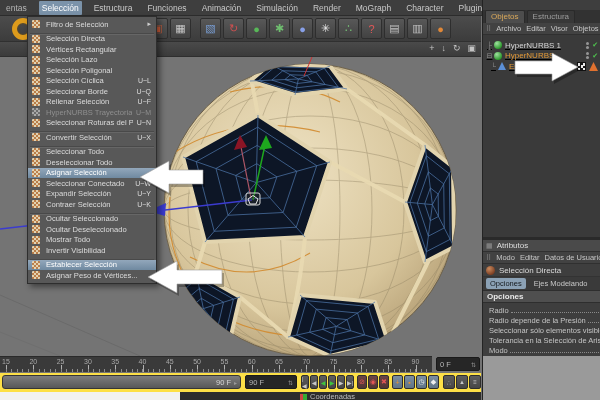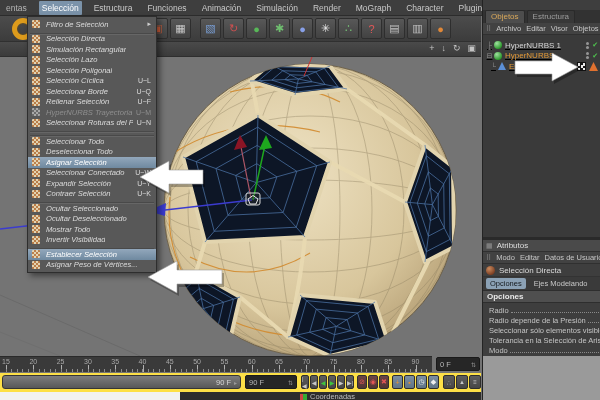--- a/index.html
+++ b/index.html
@@ -31,21 +31,21 @@
 
   
   .dropdown{position:absolute;left:27px;top:16px;width:130px;background:#585858;border:1px solid #2e2e2e;
             box-shadow:3px 3px 6px rgba(0,0,0,.45);z-index:40;padding:2px 0;}
   .m-item{position:relative;height:10.5px;display:flex;align-items:center;padding:0 5px 0 18px;font-size:7.6px;color:#dcdcdc;white-space:nowrap;overflow:hidden;}
   .m-item .mi-icon{position:absolute;left:4px;top:1px;width:8px;height:8px;border-radius:1px;
         background:repeating-conic-gradient(#c08048 0% 25%, #ead9b5 25% 50%) 0 0/4px 4px;opacity:.95;}
   .m-item.dis{color:#8f8f8f;}
   .m-item.dis .mi-icon{filter:grayscale(1) brightness(.8);}
   .m-item.hl{background:linear-gradient(#92a7bb,#6f89a0);color:#fff;}
-  .m-label{overflow:hidden;font-style:italic;}
+  .m-label{overflow:hidden;}
   .m-short{margin-left:auto;font-size:7px;color:inherit;padding-left:4px;}
   .m-sub{margin-left:auto;font-size:7px;color:#cfcfcf;}
   .m-sep{height:4px;margin:0 2px;border-bottom:1px solid #494949;box-shadow:0 1px 0 #666;}
 
   
   .right-col{position:absolute;left:482px;top:0;width:118px;height:400px;background:#3e3e3e;border-left:1px solid #232323;z-index:6;}
   .om-tabs{position:absolute;left:0;top:10px;width:118px;height:13px;background:#323232;display:flex;gap:2px;padding-left:2px;font-size:8px;}
   .om-tab{padding:1px 5px;background:#383838;color:#9d9d9d;border:1px solid #2a2a2a;border-bottom:none;border-radius:2px 2px 0 0;}
   .om-tab.active{background:#4d4d4d;color:#d9a85a;}
   .om-menu,.at-menu{position:absolute;left:0;width:118px;height:12px;background:#424242;border-bottom:1px solid #303030;
@@ -344,21 +344,21 @@
         <span class="m-label">Filtro de Selección</span>
         <span class="m-sub">▸</span>
       </div>
       <div class="m-sep"></div>
       <div class="m-item">
         <span class="mi-icon"></span>
         <span class="m-label">Selección Directa</span>
       </div>
       <div class="m-item">
         <span class="mi-icon"></span>
-        <span class="m-label">Simulación Rectangular</span>
+        <span class="m-label">Vértices Rectangular</span>
       </div>
       <div class="m-item">
         <span class="mi-icon"></span>
         <span class="m-label">Selección Lazo</span>
       </div>
       <div class="m-item">
         <span class="mi-icon"></span>
         <span class="m-label">Selección Poligonal</span>
       </div>
       <div class="m-item">
@@ -380,20 +380,25 @@
         <span class="mi-icon"></span>
         <span class="m-label">HyperNURBS Trayectoria</span>
         <span class="m-short">U~M</span>
       </div>
       <div class="m-item">
         <span class="mi-icon"></span>
         <span class="m-label">Seleccionar Roturas del Phong</span>
         <span class="m-short">U~N</span>
       </div>
       <div class="m-sep"></div>
+      <div class="m-item">
+        <span class="mi-icon"></span>
+        <span class="m-label">Convertir Selección</span>
+        <span class="m-short">U~X</span>
+      </div>
       <div class="m-sep"></div>
       <div class="m-item">
         <span class="mi-icon"></span>
         <span class="m-label">Seleccionar Todo</span>
       </div>
       <div class="m-item">
         <span class="mi-icon"></span>
         <span class="m-label">Deseleccionar Todo</span>
       </div>
       <div class="m-item hl">

